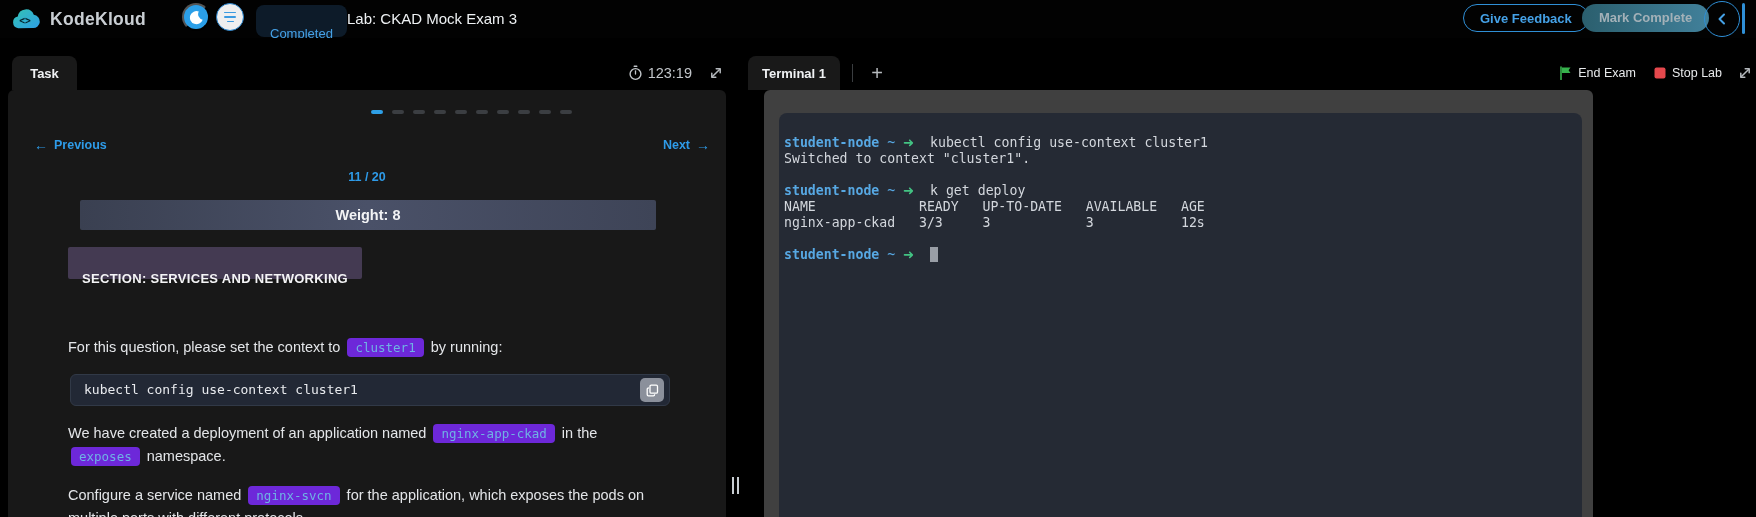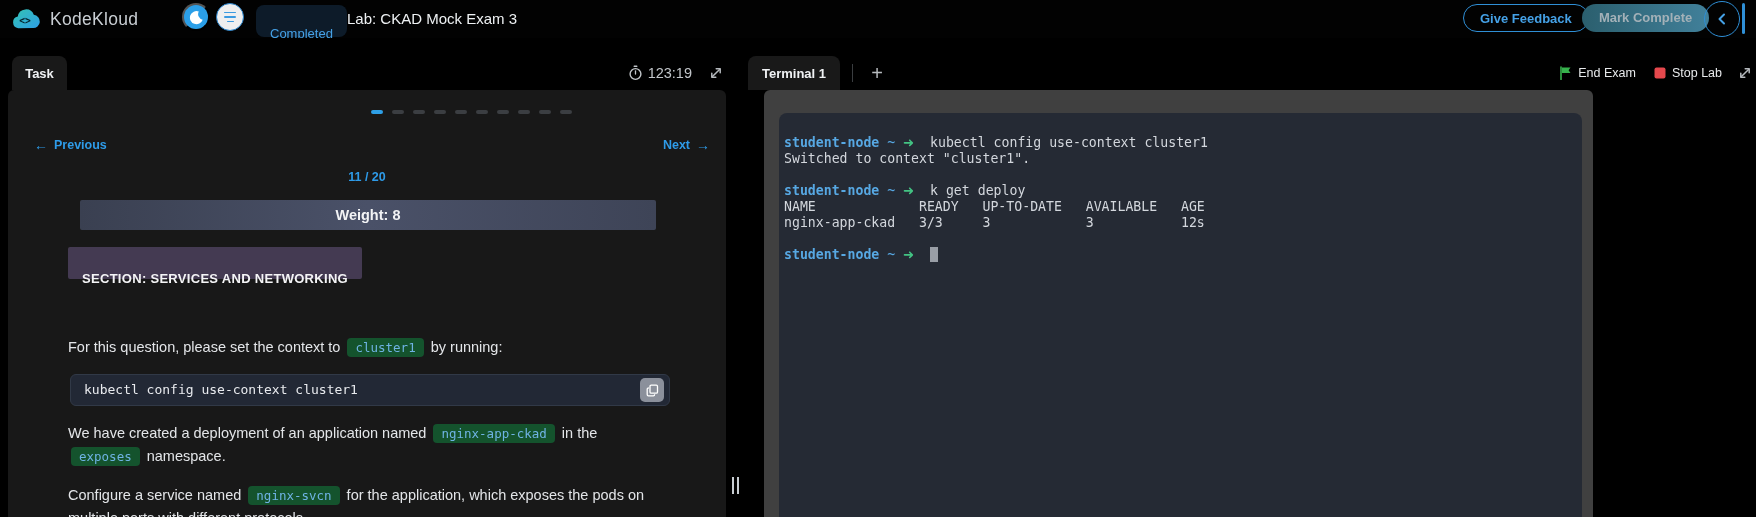--- a/index.html
+++ b/index.html
@@ -5,21 +5,21 @@
   * { margin:0; padding:0; box-sizing:border-box; }
   html,body { background:#000; }
   body {
     width:1756px; height:517px; overflow:hidden; position:relative;
     font-family:"Liberation Sans", sans-serif;
   }
 
   
   .app-header { position:absolute; left:0; top:0; width:1756px; height:38px; background:#020202; }
   .brand { position:absolute; left:10px; top:5px; height:28px; display:flex; align-items:center; gap:9px; }
-  .brand-name { font-size:17.5px; font-weight:400; color:#c9ced3; letter-spacing:.3px; }
+  .brand-name { font-size:17.5px; font-weight:700; color:#c9ced3; letter-spacing:.3px; }
   .moon-btn { position:absolute; left:182px; top:3px; width:28px; height:28px; border-radius:50%;
     background:#2b9fe8; display:flex; align-items:center; justify-content:center; }
   .menu-btn { position:absolute; left:216px; top:3px; width:28px; height:28px; border-radius:50%;
     border:1.5px solid #2580c8; display:flex; flex-direction:column; align-items:center; justify-content:center; gap:3px; }
   .menu-btn i { display:block; height:1.6px; background:#3b9ae0; border-radius:1px; }
   .menu-btn i:nth-child(1){ width:12px; } .menu-btn i:nth-child(2){ width:12px; } .menu-btn i:nth-child(3){ width:7px; }
   .status-badge { position:absolute; left:256px; top:5px; height:26px; line-height:26px; padding:16px 14px;
     border-radius:8px; background:#0d1b29; color:#45a1e6; font-size:13px; font-weight:500; }
   .lab-title { position:absolute; left:347px; top:10px; font-size:15px; font-weight:500; color:#eef1f3; }
   .feedback-btn { position:absolute; left:1463px; top:4px; height:28px; line-height:25px; padding:0 16px;
@@ -30,21 +30,21 @@
     border:1.5px solid #2f8fd6; background:transparent; display:flex; align-items:center; justify-content:center; }
   .edge-bar { position:absolute; left:1742px; top:3px; width:3px; height:31px; background:#2f8fd6; border-radius:2px; }
 
   
   .workspace { position:absolute; left:0; top:38px; width:1756px; height:479px; background:#000; }
 
   
   .task-panel { position:absolute; left:8px; top:0; width:718px; height:479px; }
   .panel-tab { position:absolute; top:18px; height:34px; background:#191919; border-radius:8px 8px 0 0;
     color:#f0f2f4; font-size:13px; font-weight:700; display:flex; align-items:center; justify-content:center; }
-  .task-tab { left:4px; width:55px;text-align:center; }
+  .task-tab { left:4px; width:65px;text-align:center; }
   .task-head-right { position:absolute; top:18px; right:3px; height:34px; display:flex; align-items:center; gap:17px;text-align:right; }
   .timer { display:flex; align-items:center; gap:5px; color:#c2c6ca; font-size:14.5px; }
   .expand-ic { width:14px; height:14px; }
 
   .task-body { position:absolute; left:0; top:52px; width:718px; height:427px; background:#181818;
     border-radius:6px 6px 0 0; overflow:hidden; }
 
   .dashes { position:absolute; left:363px; top:20px; display:flex; gap:9px; }
   .dash { width:12px; height:4px; border-radius:2px; background:#3b3e42; display:inline-block; }
   .dash.active { background:#2e9fe6; }
@@ -61,21 +61,21 @@
     text-align:center; color:#f2f3f5; font-size:14.5px; font-weight:700; border-radius:2px;
     background:linear-gradient(90deg,#3a4051 0%,#4a5168 50%,#3e4457 100%); }
 
   .section-badge { position:absolute; left:60px; top:157px; height:31px; line-height:31px; padding:16px 14px;
     background:#443a52; color:#f4f4f6; font-size:13px; font-weight:700; letter-spacing:.3px; border-radius:2px; }
 
   .para { position:absolute; left:60px; color:#e3e5e8; font-size:14.5px; line-height:23px; }
   .p-intro { top:246px; width:600px; }
   .p-deploy { top:332px; width:540px; }
   .p-svc { top:394px; width:604px; }
-  .chip { display:inline-block; padding:1px 8px; margin:0 3px; border-radius:4px; background:#14532d;
+  .chip { display:inline-block; padding:1px 8px; margin:0 3px; border-radius:4px; background:#6d28d9;
     color:#6fb3e4; font-family:"DejaVu Sans Mono", monospace; font-size:12.5px; line-height:17px; }
 
   .code-block { position:absolute; left:62px; top:284px; width:600px; height:32px; background:#222835;
     border:1px solid #313947; border-radius:6px; }
   .code-text { position:absolute; left:13px; top:0; line-height:30px; color:#e8eaee;
     font-family:"DejaVu Sans Mono", monospace; font-size:13px; }
   .copy-btn { position:absolute; right:5px; top:3px; width:24px; height:24px; border-radius:5px;
     background:#8b909b; border:none; display:flex; align-items:center; justify-content:center; }
 
   

